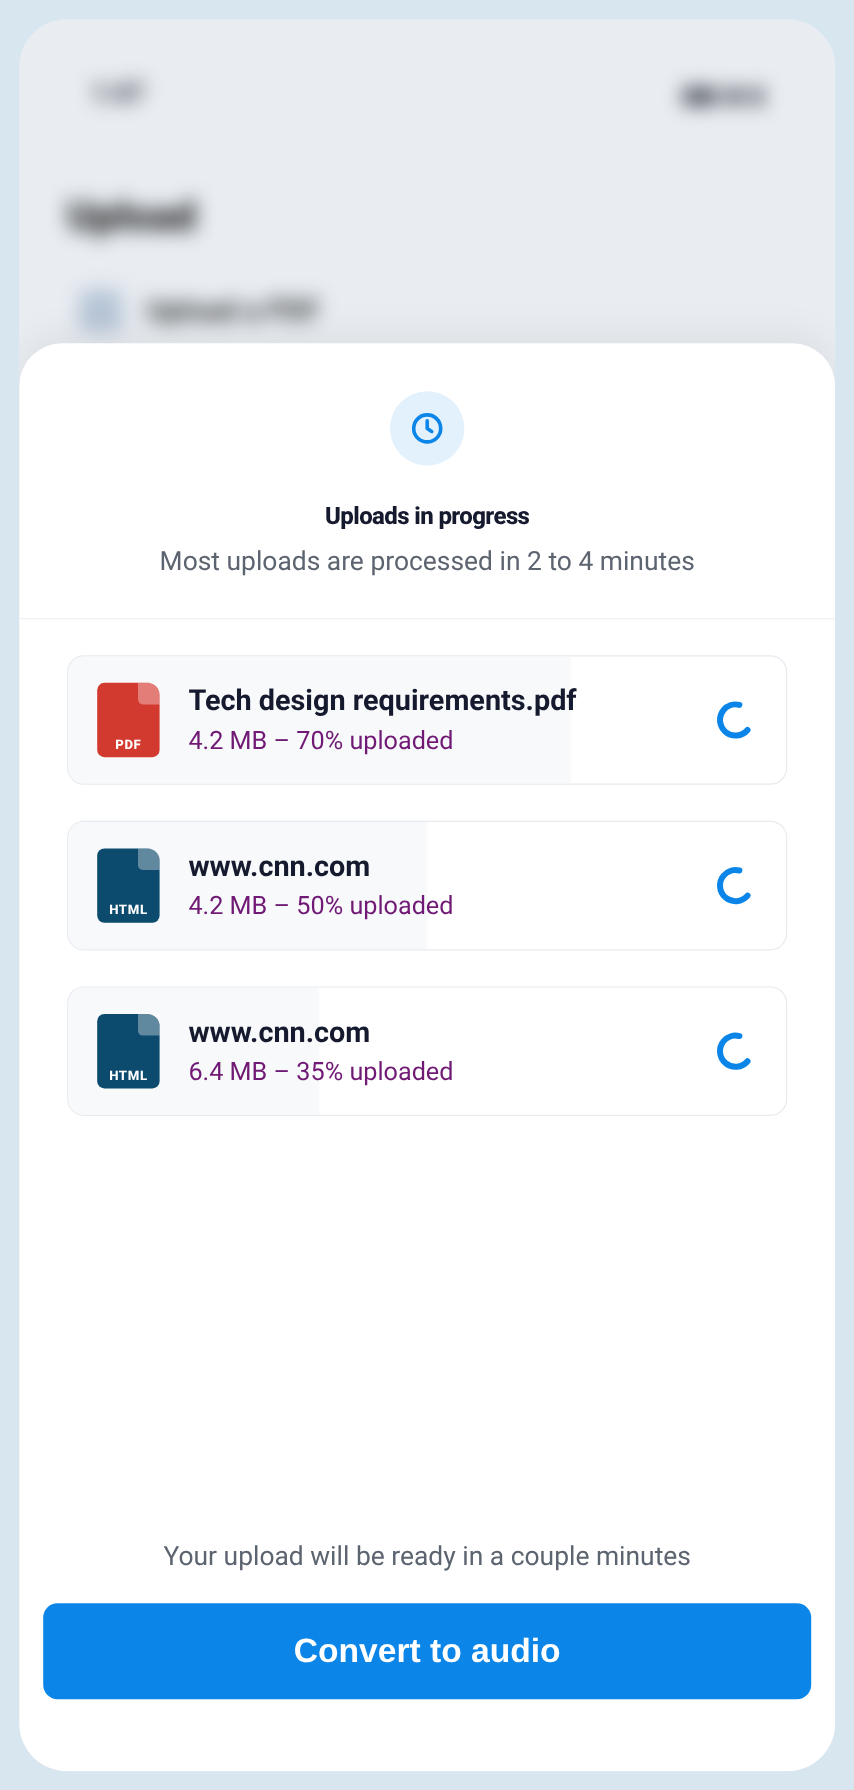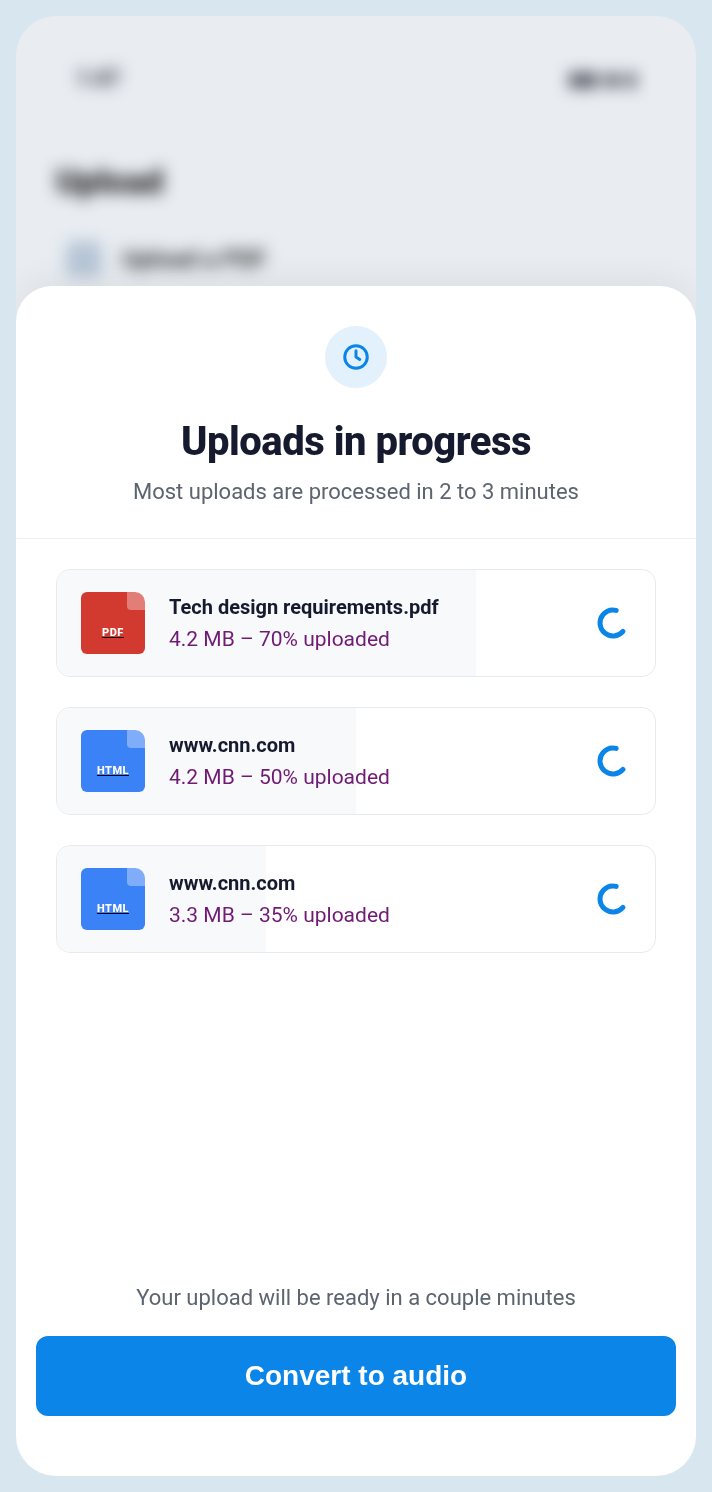--- a/index.html
+++ b/index.html
@@ -26,42 +26,42 @@
     position: absolute; left: 0; right: 0; top: 270px; bottom: 0;
     background: #fff; border-top-left-radius: 36px; border-top-right-radius: 36px;
     box-shadow: 0 -10px 30px rgba(0,0,0,0.05);
     display: flex; flex-direction: column;
   }
   .sheet-header { padding: 40px 30px 34px; text-align: center; border-bottom: 1px solid #eef0f3; }
   .clock-badge {
     width: 62px; height: 62px; border-radius: 50%; background: #e3f1fd; margin: 0 auto 30px;
     display: flex; align-items: center; justify-content: center;
   }
-  .sheet-title { font-size: 40px; font-weight: 800; color: #161a2e; letter-spacing: -0.5px; }
+  .sheet-title { font-size: 20px; font-weight: 800; color: #161a2e; letter-spacing: -0.5px; }
   .sheet-sub { font-size: 22px; color: #5c6470; margin-top: 14px; font-weight: 450; }
 
   .uploads { padding: 30px 40px 0; display: flex; flex-direction: column; gap: 30px; flex: 1; }
 
   .upload-row {
     position: relative; border: 1px solid #e7eaee; border-radius: 14px; overflow: hidden;
     display: flex; align-items: center; padding: 22px 24px; gap: 24px; background: #fff;
   }
   .upload-row .fill {
     position: absolute; left: 0; top: 0; bottom: 0; background: #f7f9fb; z-index: 0;
   }
   .upload-row > * { position: relative; z-index: 1; }
 
-  .file-icon { width: 64px; height: 62px; border-radius: 6px 10px 6px 6px; position: relative; flex-shrink: 0; display:flex; align-items:flex-end; justify-content:center; padding-bottom:15px;text-decoration:underline;}
+  .file-icon { width: 52px; height: 62px; border-radius: 6px 10px 6px 6px; position: relative; flex-shrink: 0; display:flex; align-items:flex-end; justify-content:center; padding-bottom:4px;}
   .file-icon .fold { position: absolute; top: 0; right: 0; width: 18px; height: 18px; background: rgba(255,255,255,0.35); border-bottom-left-radius: 4px; }
   .file-icon .ext { color: #fff; font-size: 11px; font-weight: 800; letter-spacing: 0.5px; }
   .file-icon.pdf { background: #d33a2f; }
-  .file-icon.html { background: #3b82f6; }
+  .file-icon.html { background: #0c4a6e; }
 
   .file-text { flex: 1; min-width: 0; }
-  .file-name { font-size: 20px; font-weight: 700; color: #161a2e; white-space: nowrap; overflow: hidden; text-overflow: ellipsis; }
+  .file-name { font-size: 24px; font-weight: 700; color: #161a2e; white-space: nowrap; overflow: hidden; text-overflow: ellipsis; }
   .file-meta { font-size: 21px; color: #701a75; margin-top: 8px; }
 
   .spinner { width: 36px; height: 36px; flex-shrink: 0; }
 
   .sheet-footer { padding: 0 20px 60px; text-align: center; }
   .footer-note { font-size: 22px; color: #5c6470; margin-bottom: 26px; }
   .cta {
     width: 100%; background: #0b86e8; color: #fff; border: none; border-radius: 12px;
     font-size: 28px; font-weight: 600; padding: 24px 0; cursor: pointer;
   }
@@ -90,21 +90,21 @@
 
     <div class="sheet">
       <div class="sheet-header">
         <div class="clock-badge">
           <svg width="30" height="30" viewBox="0 0 24 24" fill="none" stroke="#0b86e8" stroke-width="2.4" stroke-linecap="round" stroke-linejoin="round">
             <circle cx="12" cy="12" r="9"></circle>
             <path d="M12 7v5l3 2"></path>
           </svg>
         </div>
         <div class="sheet-title">Uploads in progress</div>
-        <div class="sheet-sub">Most uploads are processed in 2 to 3 minutes</div>
+        <div class="sheet-sub">Most uploads are processed in 2 to 4 minutes</div>
       </div>
 
       <div class="uploads">
 
         <div class="upload-row">
           <div class="fill" style="width:70%"></div>
           <div class="file-icon pdf">
             <div class="fold"></div>
             <span class="ext">PDF</span>
           </div>
@@ -133,21 +133,21 @@
         </div>
 
         <div class="upload-row">
           <div class="fill" style="width:35%"></div>
           <div class="file-icon html">
             <div class="fold"></div>
             <span class="ext">HTML</span>
           </div>
           <div class="file-text">
             <div class="file-name">www.cnn.com</div>
-            <div class="file-meta">3.3 MB – 35% uploaded</div>
+            <div class="file-meta">6.4 MB – 35% uploaded</div>
           </div>
           <svg class="spinner" viewBox="0 0 36 36">
             <circle cx="18" cy="18" r="13" fill="none" stroke="#0b86e8" stroke-width="5" stroke-linecap="round" stroke-dasharray="55 30" transform="rotate(40 18 18)"></circle>
           </svg>
         </div>
 
       </div>
 
       <div class="sheet-footer">
         <div class="footer-note">Your upload will be ready in a couple minutes</div>

